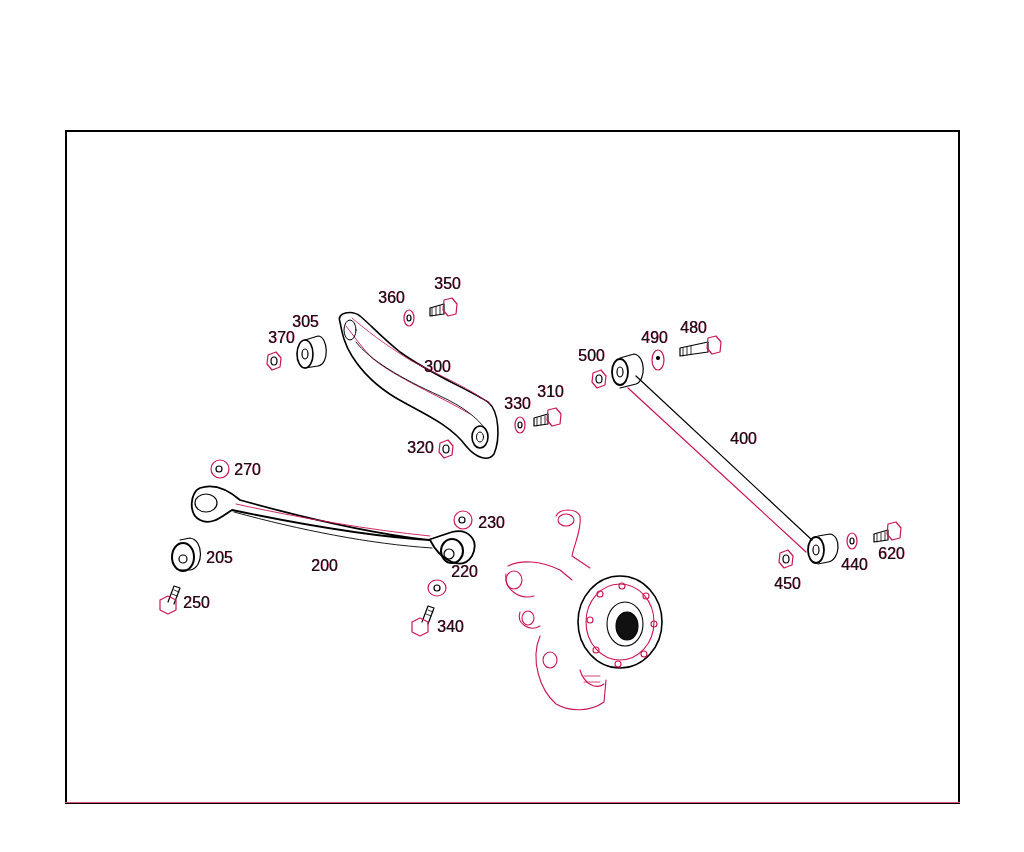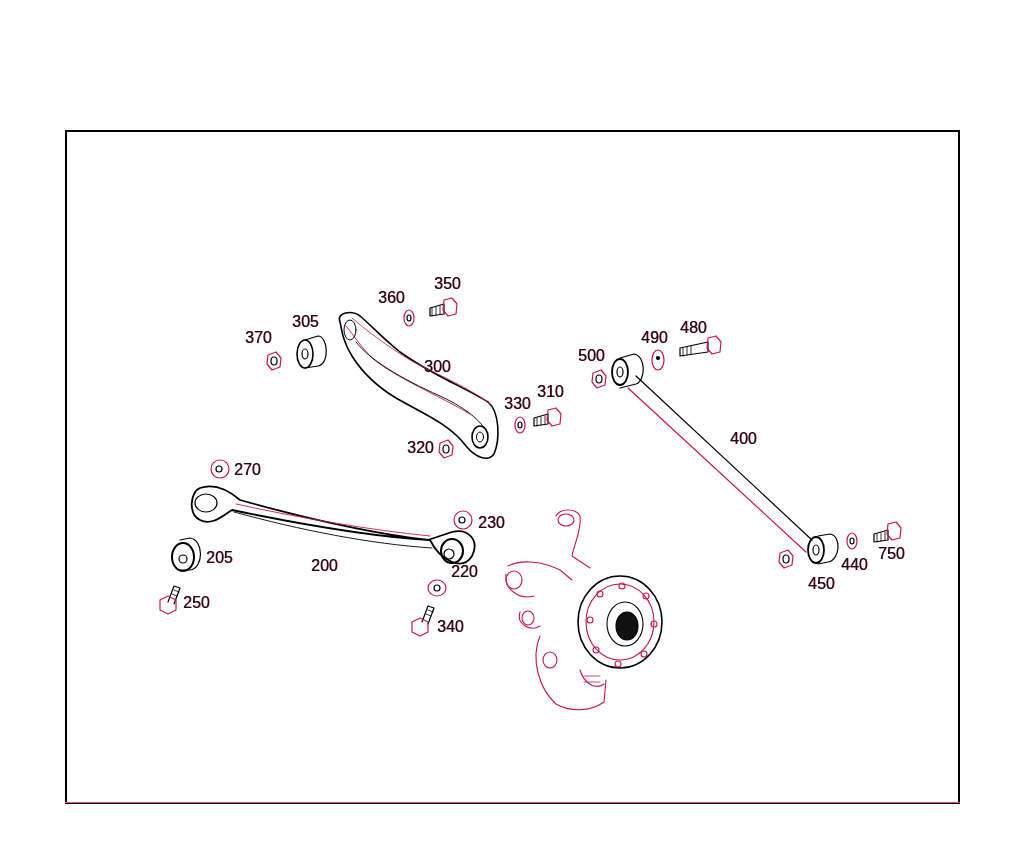--- a/index.html
+++ b/index.html
@@ -177,31 +177,31 @@
     <circle cx="590" cy="620" r="3"></circle>
     <circle cx="600" cy="594" r="3"></circle>
     <path d="M580,670 C584,684 596,690 604,684"></path>
     <path d="M584,676 l16,0 M584,682 l16,0" stroke-width="0.8"></path>
   </g>
 </svg>
 
 <span class="callout" style="left:434px;top:276px">350</span>
 <span class="callout" style="left:378px;top:290px">360</span>
 <span class="callout" style="left:292px;top:314px">305</span>
-<span class="callout" style="left:245px;top:330px">370</span>
+<span class="callout" style="left:268px;top:330px">370</span>
 <span class="callout" style="left:424px;top:359px">300</span>
 <span class="callout" style="left:680px;top:320px">480</span>
 <span class="callout" style="left:641px;top:330px">490</span>
 <span class="callout" style="left:578px;top:348px">500</span>
 <span class="callout" style="left:537px;top:384px">310</span>
 <span class="callout" style="left:504px;top:396px">330</span>
 <span class="callout" style="left:730px;top:431px">400</span>
 <span class="callout" style="left:407px;top:440px">320</span>
 <span class="callout" style="left:234px;top:462px">270</span>
 <span class="callout" style="left:478px;top:515px">230</span>
 <span class="callout" style="left:206px;top:550px">205</span>
 <span class="callout" style="left:311px;top:558px">200</span>
-<span class="callout" style="left:878px;top:546px">750</span>
+<span class="callout" style="left:878px;top:546px">620</span>
 <span class="callout" style="left:841px;top:557px">440</span>
-<span class="callout" style="left:808px;top:576px">450</span>
+<span class="callout" style="left:774px;top:576px">450</span>
 <span class="callout" style="left:451px;top:564px">220</span>
 <span class="callout" style="left:183px;top:595px">250</span>
 <span class="callout" style="left:437px;top:619px">340</span>
 
 </body></html>

